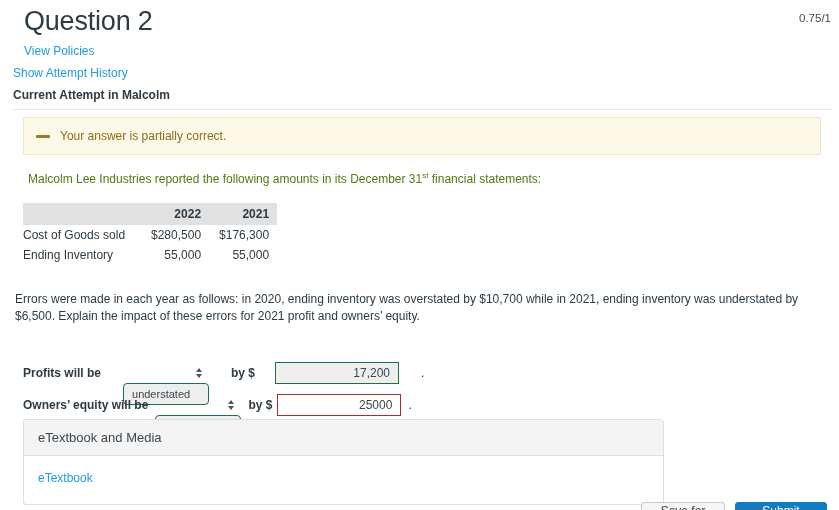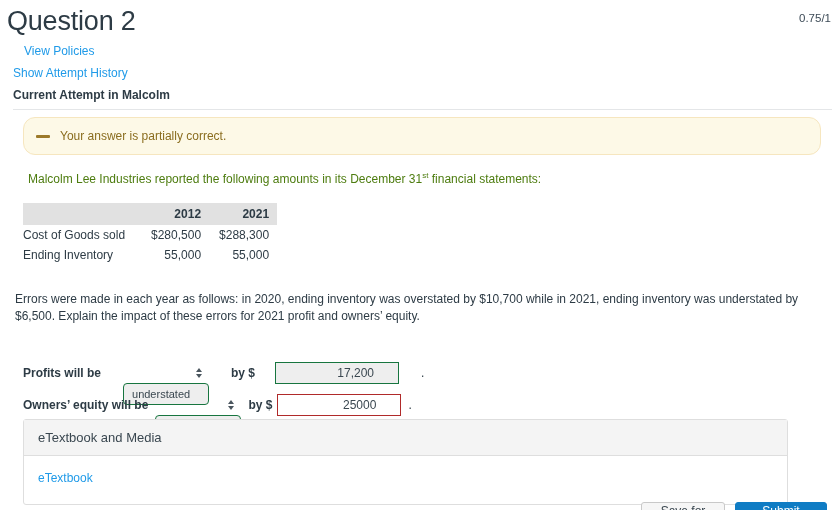--- a/index.html
+++ b/index.html
@@ -17,21 +17,21 @@
   }
   .page {
     position: relative;
     width: 839px;
     height: 510px;
   }
 
   
   .q-title {
     position: absolute;
-    left: 7px;
+    left: 24px;
     top: 4px;
     font-size: 27px;
     font-weight: 400;
     letter-spacing: -0.2px;
     color: #2d3b45;
     line-height: 34px;
   }
   .score {
     position: absolute;
     right: 8px;
@@ -73,21 +73,21 @@
 
   
   .alert {
     position: absolute;
     left: 23px;
     top: 117px;
     width: 798px;
     height: 38px;
     background: #fdf9e7;
     border: 1px solid #f6e6bf;
-    border-radius: 12px;
+    border-radius: 2px;
     box-sizing: border-box;
     padding-left: 17px;
   }
   .alert-icon {
     position: absolute;
     left: 12px;
     top: 17px;
     width: 14px;
     height: 3px;
     background: #9c7a2a;
@@ -217,40 +217,40 @@
     border-top: 4px solid #4a555e;
   }
 
   .amt {
     font-family: "Liberation Sans", sans-serif;
     font-size: 12px;
     color: #3a4750;
     text-align: right;
     height: 22px;
     box-sizing: border-box;
-    padding: 2px 24px;
+    padding: 2px 8px;
     outline: none;
   }
   .amt-correct {
     width: 124px;
     background: #eeeeee;
     border: 1px solid #17753f;
   }
   .amt-wrong {
     width: 124px;
     background: #ffffff;
     border: 1.5px solid #b02a2a;
   }
 
   
   .panel {
     position: absolute;
     left: 23px;
     top: 419px;
-    width: 765px;
+    width: 641px;
     box-sizing: border-box;
     border: 1px solid #dedede;
     border-radius: 3px;
     background: #ffffff;
   }
   .panel-head {
     background: #f4f4f4;
     border-bottom: 1px solid #dedede;
     padding: 10px 14px 10px 14px;
     font-size: 13px;
@@ -312,29 +312,29 @@
   </div>
 
   <div class="intro">
     <span>Malcolm Lee Industries reported the following amounts in its December 31</span><sup>st</sup><span> financial statements:</span>
   </div>
 
   <table class="data-table">
     <thead>
       <tr>
         <th class="corner"></th>
-        <th>2012</th>
+        <th>2022</th>
         <th>2021</th>
       </tr>
     </thead>
     <tbody>
       <tr>
         <td class="rowlabel">Cost of Goods sold</td>
         <td>$280,500</td>
-        <td>$288,300</td>
+        <td>$176,300</td>
       </tr>
       <tr>
         <td class="rowlabel">Ending Inventory</td>
         <td>55,000</td>
         <td>55,000</td>
       </tr>
     </tbody>
   </table>
 
   <div class="errors">Errors were made in each year as follows: in 2020, ending inventory was overstated by $10,700 while in 2021, ending inventory was understated by $6,500. Explain the impact of these errors for 2021 profit and owners’ equity.</div>

